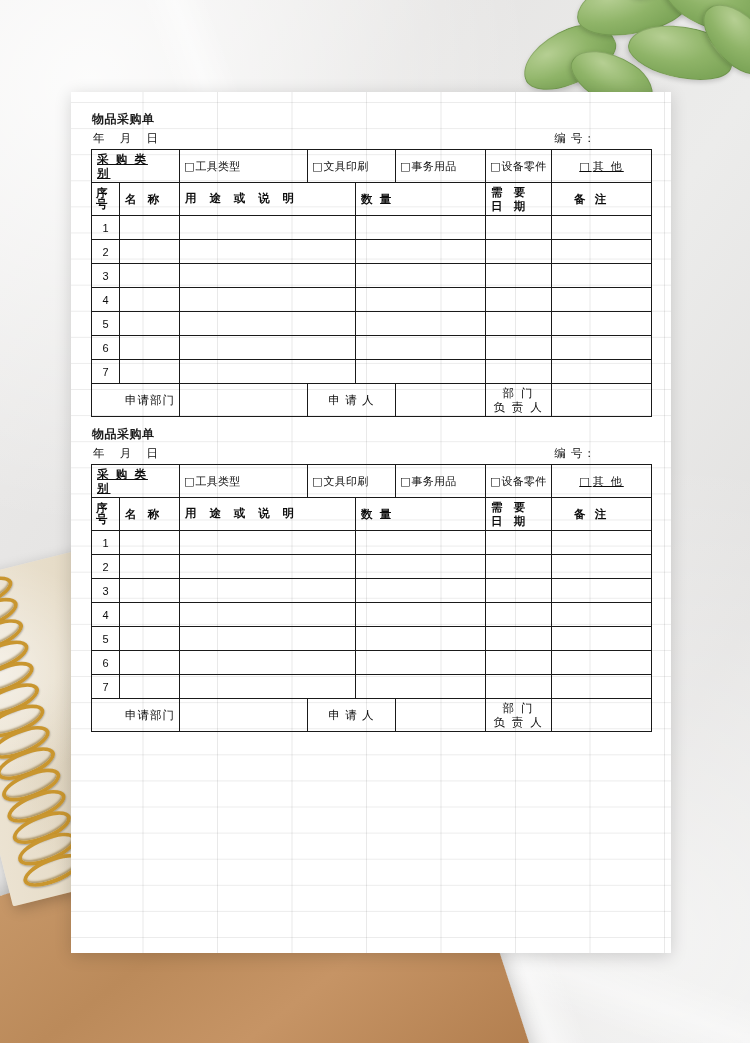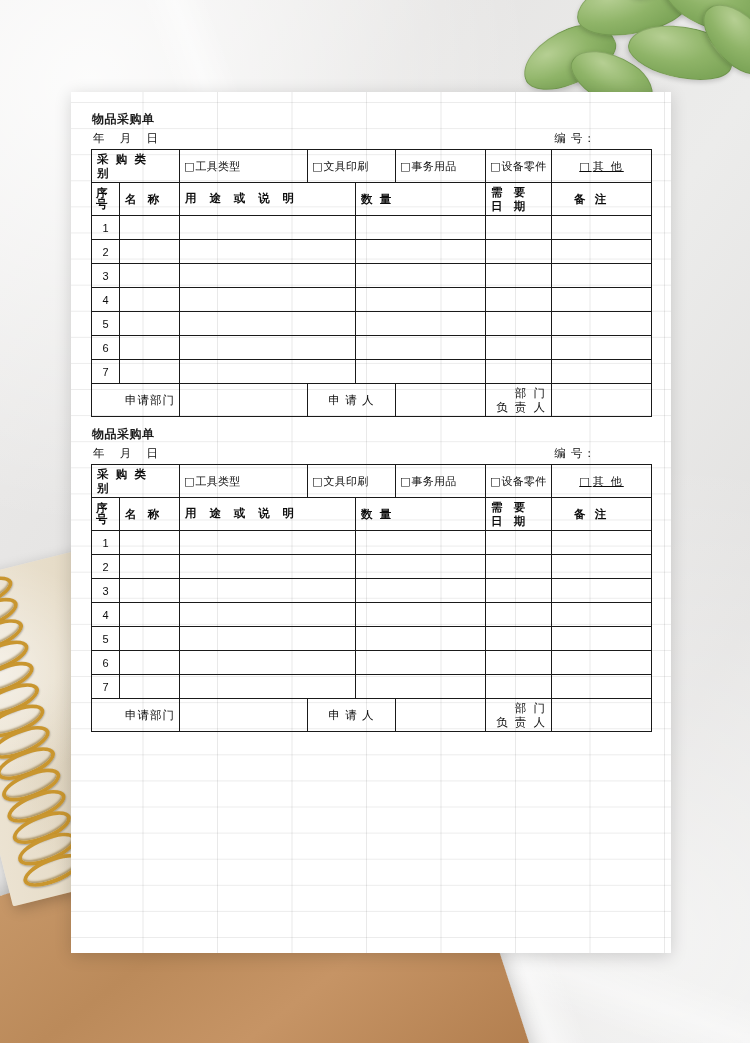--- a/index.html
+++ b/index.html
@@ -164,20 +164,21 @@
     vertical-align: middle;
     height: 19px;
     line-height: 14px;
   }
   .cat-label {
     font-weight: bold;
     letter-spacing: 2px;
     line-height: 13px;
     text-align: left;
     padding-left: 5px !important;
+    text-decoration: underline;
   }
   .cat-opt {
     font-size: 11px;
     white-space: nowrap;
     letter-spacing: 0.2px;
   }
   .cat-opt .box { font-family: "DejaVu Sans", sans-serif; margin-right: 1px; }
   .cat-opt.other { letter-spacing: 2px; text-decoration: underline; }
 
   .hdr {
@@ -199,21 +200,21 @@
 
   .rownum { text-align: center; font-size: 11px; }
 
   .foot td { height: 34px; vertical-align: middle; }
   .foot .lbl {
     letter-spacing: 1px;
     text-align: right;
     padding-left: 4px !important;
   }
   .foot .ctr { text-align: center; letter-spacing: 1px; }
-  .foot .two-line { text-align: right; line-height: 14px; letter-spacing: 2px; }
+  .foot .two-line { text-align: center; line-height: 14px; letter-spacing: 2px; font-family: Liberation Serif, serif; }
 
   .spacer { height: 6px; }
 </style>
 </head>
 <body>
 
 <div class="bg"></div>
 <div class="wood"></div>
 
 <div class="notebook">

